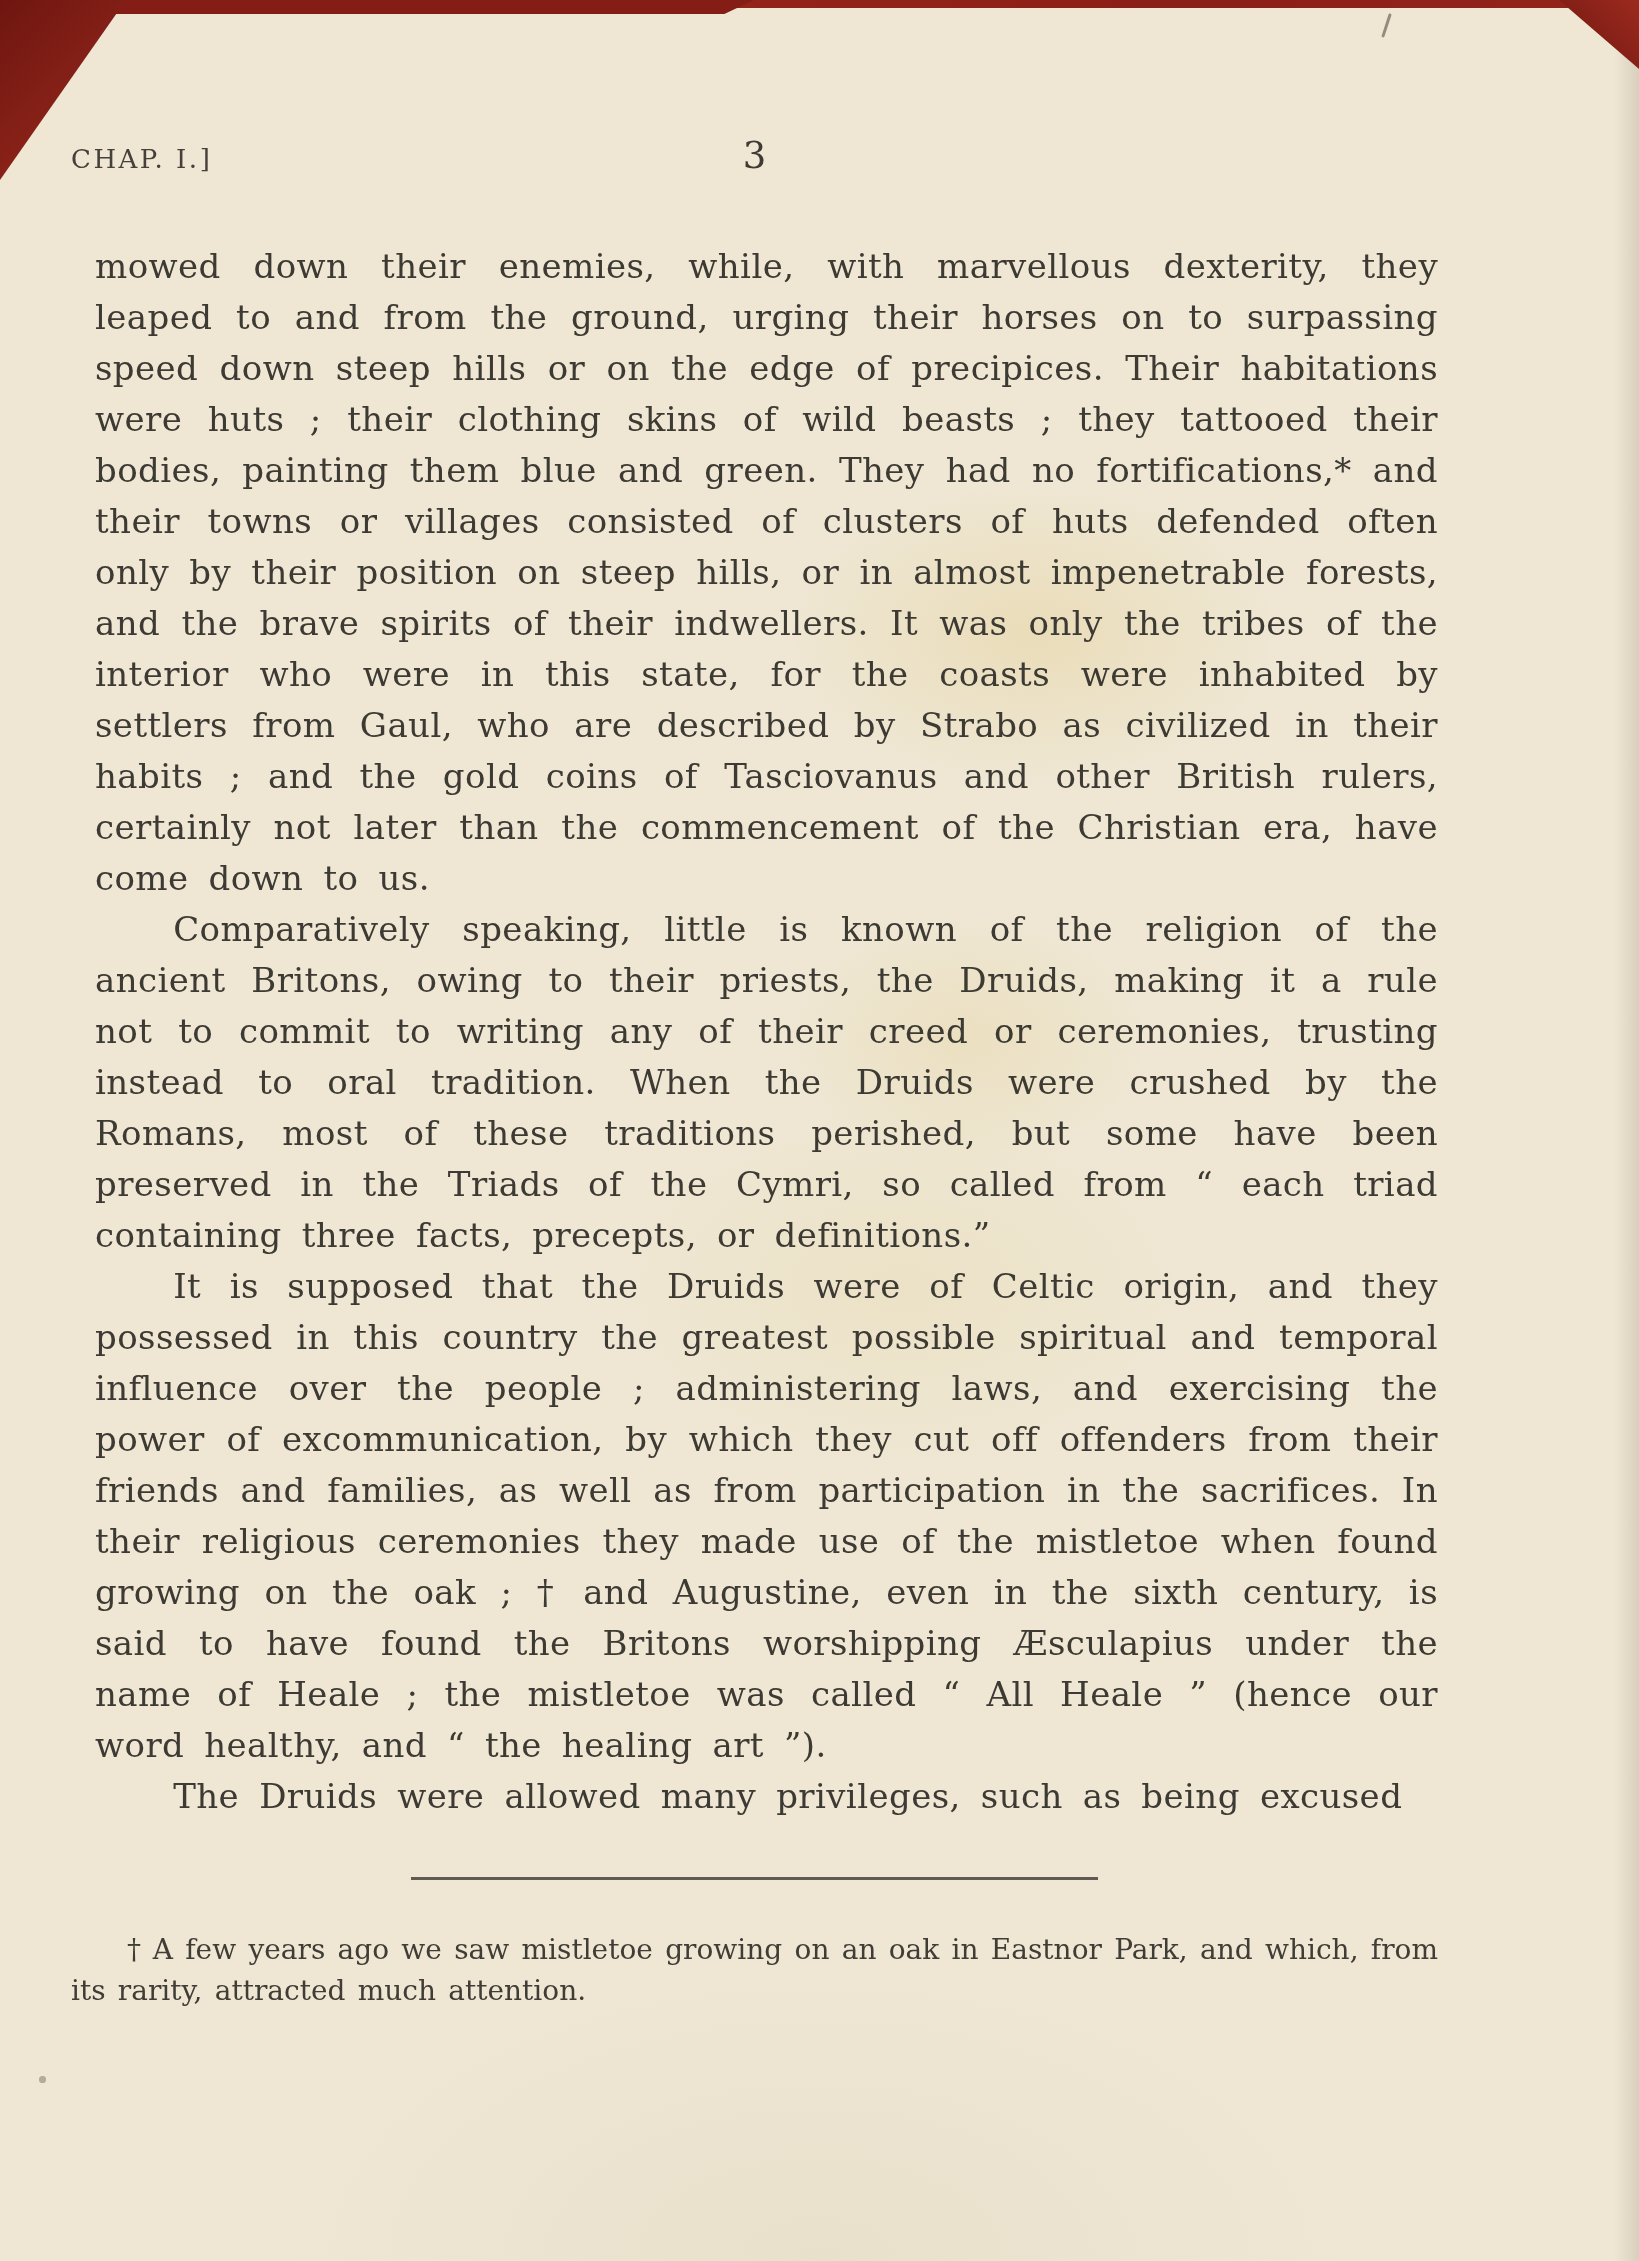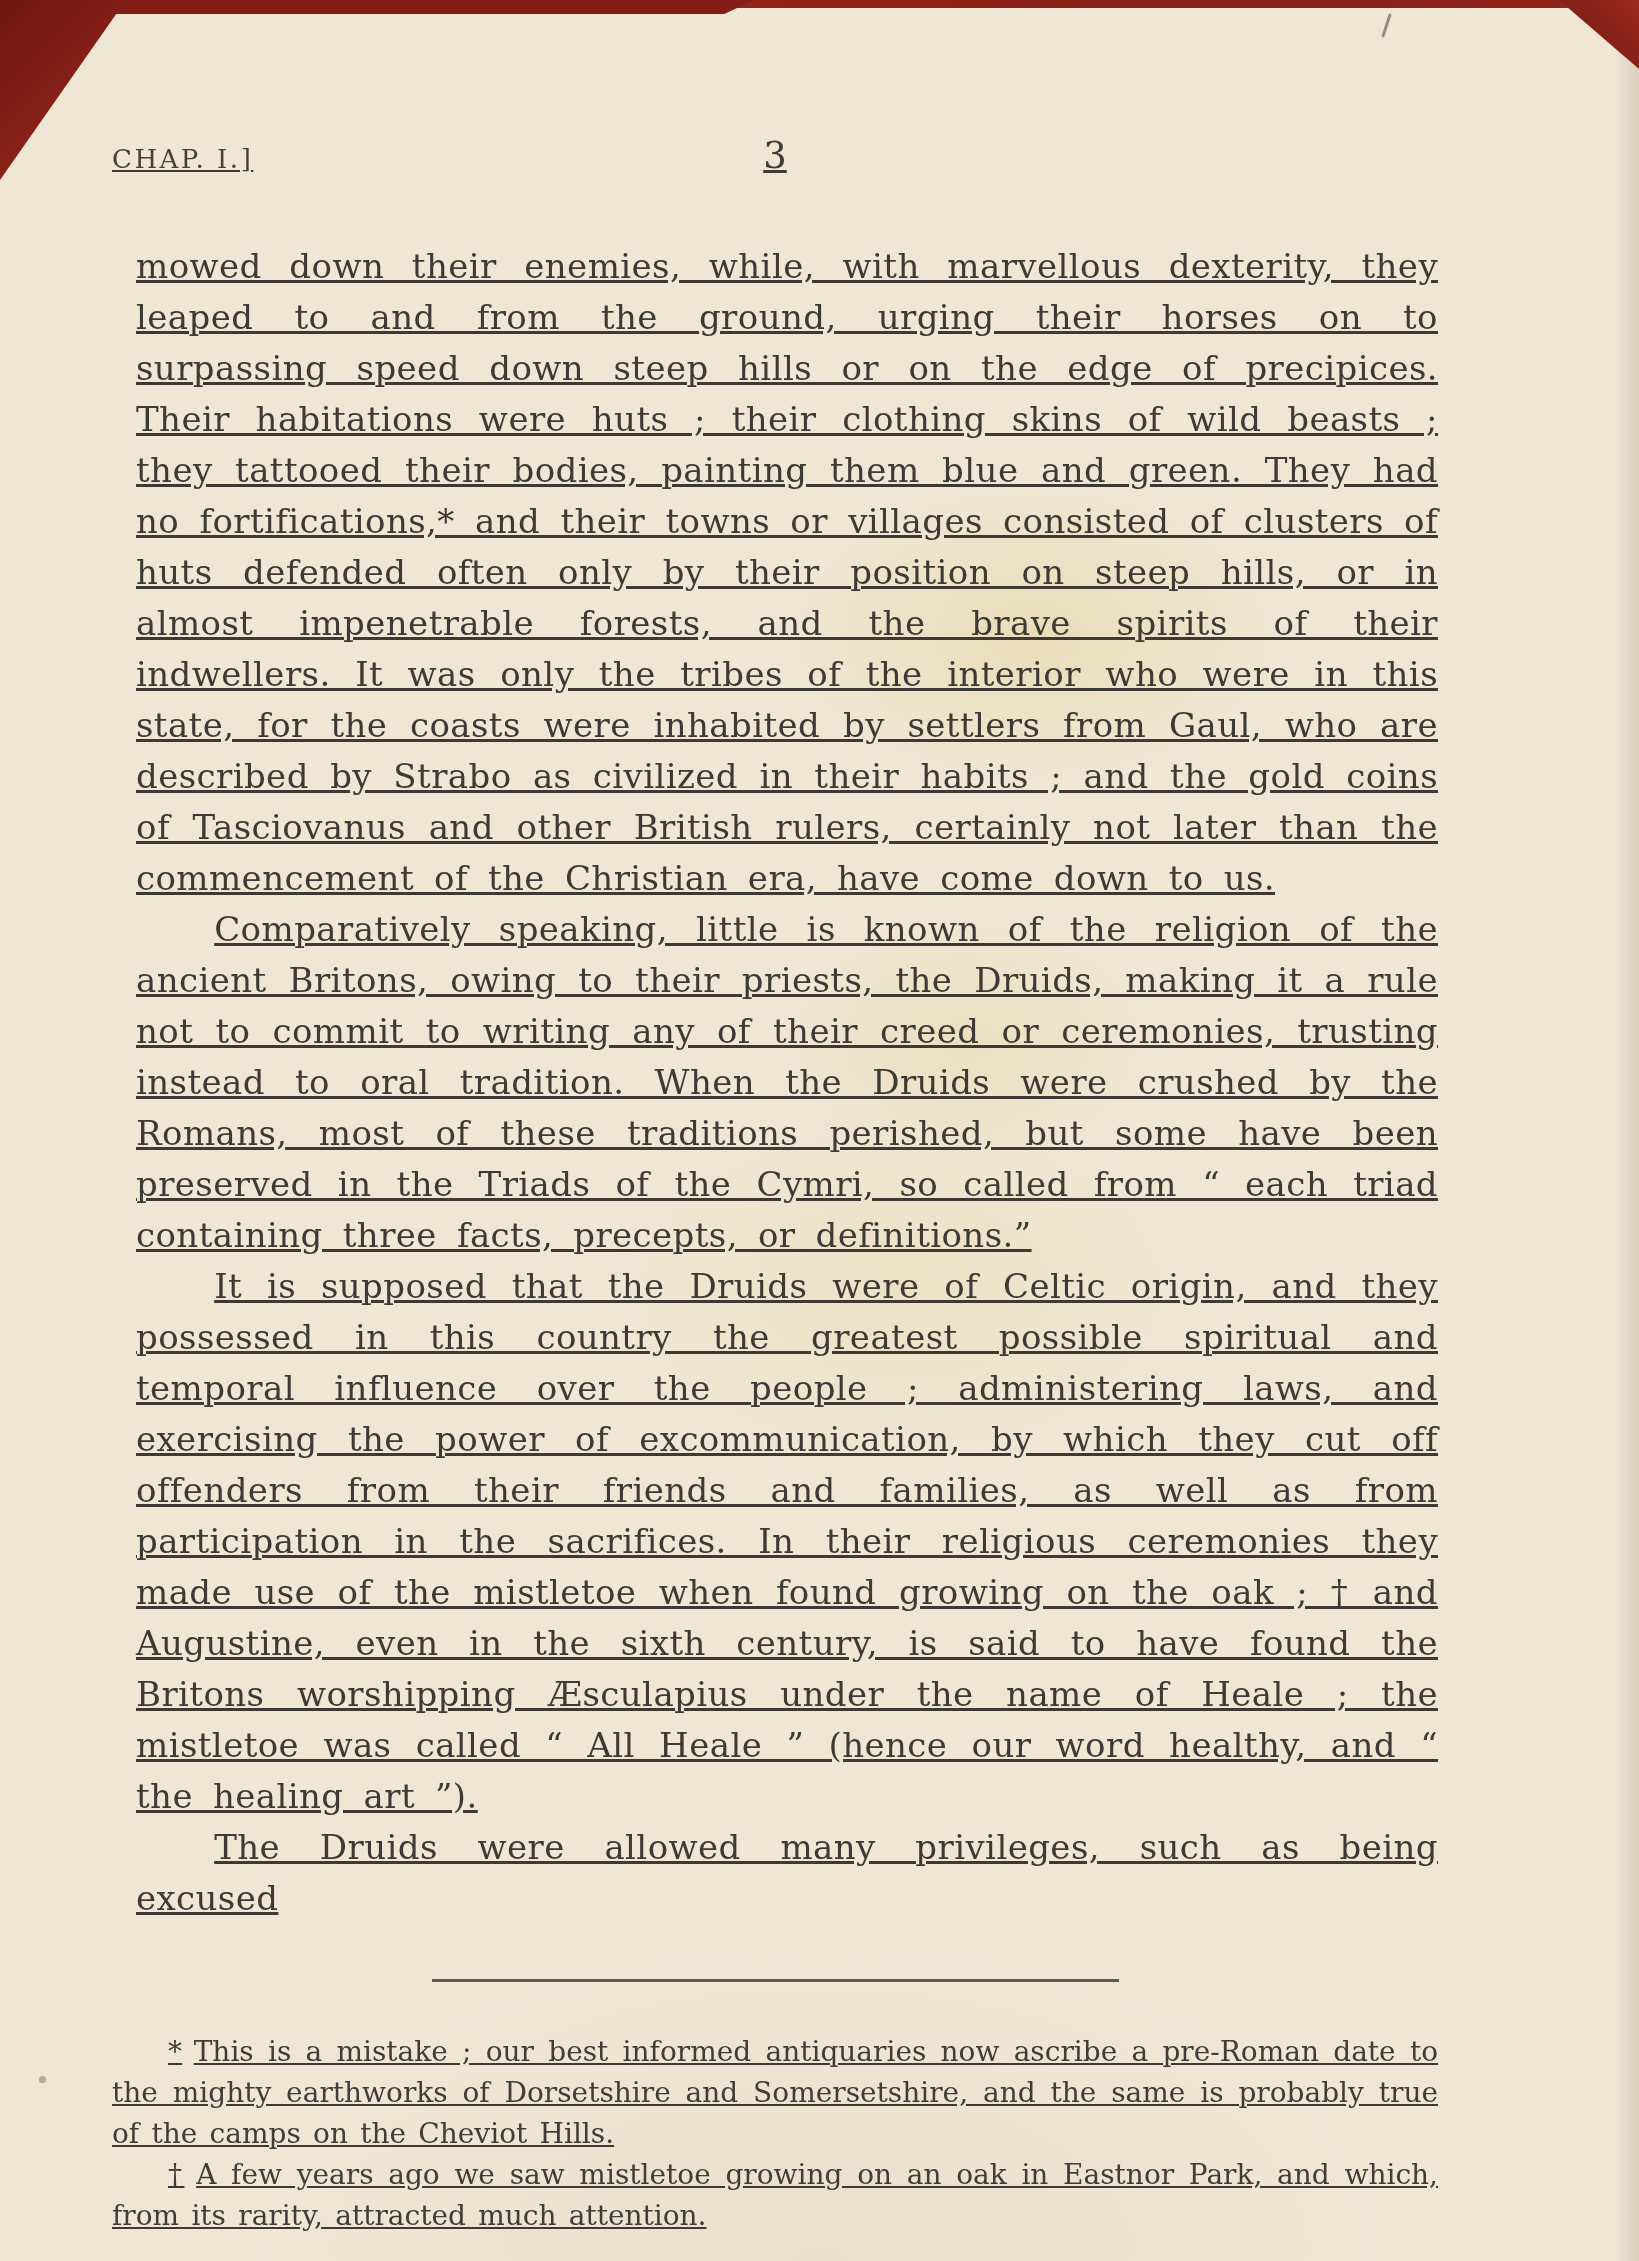--- a/index.html
+++ b/index.html
@@ -6,29 +6,28 @@
   html, body { background: #e6ddc9; }
 
   .page {
     position: relative;
     width: 1639px;
     height: 2261px;
     overflow: hidden;
     margin: 0 auto;
     font-family: "DejaVu Serif", "Liberation Serif", serif;
     color: #3c3a33;
-    padding: 134px 201px 0 112px;
+    padding: 134px 201px 0 71px;
     background:
       linear-gradient(to left, rgba(96,88,70,0.16), rgba(96,88,70,0) 25px),
       radial-gradient(ellipse 360px 218px at 63% 28%, rgba(221,196,122,0.30), rgba(221,196,122,0) 70%),
       radial-gradient(ellipse 268px 184px at 59% 46%, rgba(221,196,122,0.22), rgba(221,196,122,0) 70%),
       radial-gradient(ellipse 436px 268px at 55% 57%, rgba(221,196,122,0.15), rgba(221,196,122,0) 70%),
       radial-gradient(ellipse 754px 419px at 50% 100%, rgba(180,165,130,0.10), rgba(180,165,130,0) 75%),
       #efe7d4;
-    text-decoration: underline;
   }
 
   
   .edge-top {
     position: absolute; top: 0; left: 0; width: 100%; height: 7.5px;
     background: linear-gradient(to right, #7c1a14, #96241a 40%, #8a1f17 72%, #93241c);
   }
   .edge-top-thick {
     position: absolute; top: 0; left: 0; width: 754px; height: 14.2px;
     background: #841d15;
@@ -128,21 +127,18 @@
     <p class="para no-indent">mowed down their enemies, while, with marvellous dexterity, they leaped to and from the ground, urging their horses on to surpassing speed down steep hills or on the edge of precipices. Their habitations were huts ; their clothing skins of wild beasts ; they tattooed their bodies, painting them blue and green. They had no fortifications,* and their towns or villages consisted of clusters of huts defended often only by their position on steep hills, or in almost impenetrable forests, and the brave spirits of their indwellers. It was only the tribes of the interior who were in this state, for the coasts were inhabited by settlers from Gaul, who are described by Strabo as civilized in their habits ; and the gold coins of Tasciovanus and other British rulers, certainly not later than the commencement of the Christian era, have come down to us.</p>
     <p class="para">Comparatively speaking, little is known of the religion of the ancient Britons, owing to their priests, the Druids, making it a rule not to commit to writing any of their creed or ceremonies, trusting instead to oral tradition. When the Druids were crushed by the Romans, most of these traditions perished, but some have been preserved in the Triads of the Cymri, so called from “ each triad containing three facts, precepts, or definitions.”</p>
     <p class="para">It is supposed that the Druids were of Celtic origin, and they possessed in this country the greatest possible spiritual and temporal influence over the people ; administering laws, and exercising the power of excommunication, by which they cut off offenders from their friends and families, as well as from participation in the sacrifices. In their religious ceremonies they made use of the mistletoe when found growing on the oak ; † and Augustine, even in the sixth century, is said to have found the Britons worshipping Æsculapius under the name of Heale ; the mistletoe was called “ All Heale ” (hence our word healthy, and “ the healing art ”).</p>
     <p class="para">The Druids were allowed many privileges, such as being excused</p>
   </main>
 
   <div class="footnote-rule"></div>
 
   <section class="footnotes">
     <p class="footnote">
-      <span class="fn-marker">*</span><span>This is a mistake ; our best informed antiquaries now ascribe a pre-Roman date to the mighty earthworks of Dorsetshire and Somersetshire, and the same is probably true of the camps on the Cheviot Hills.</span>
-    </p>
-    <p class="footnote">
       <span class="fn-marker">†</span><span>A few years ago we saw mistletoe growing on an oak in Eastnor Park, and which, from its rarity, attracted much attention.</span>
     </p>
   </section>
 
 </div>
 
 
 </body></html>

